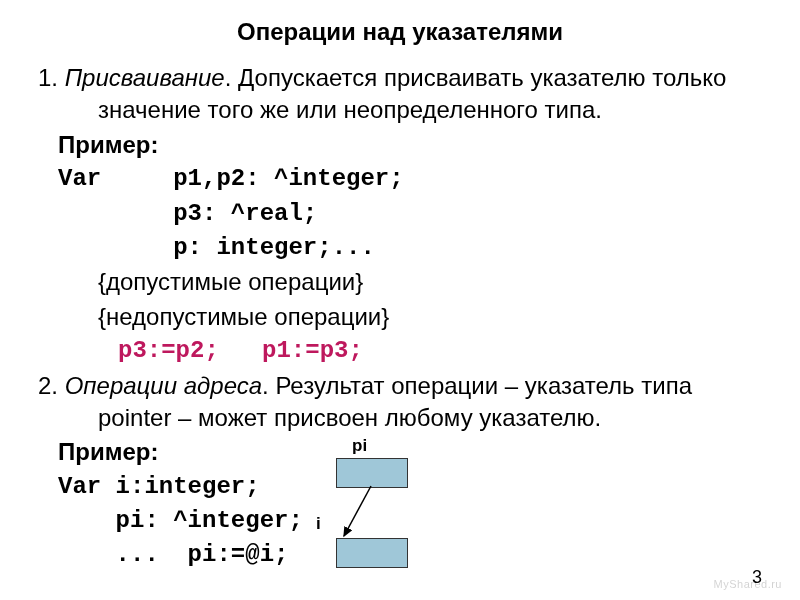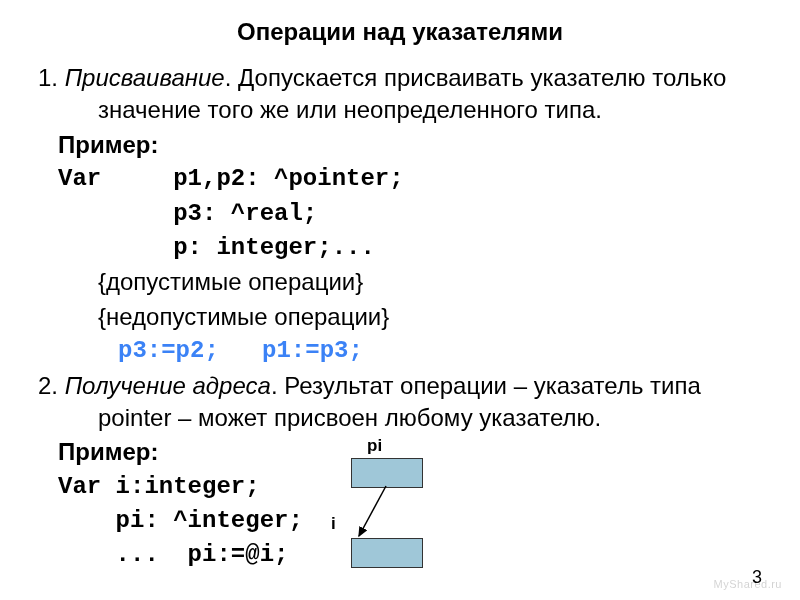--- a/index.html
+++ b/index.html
@@ -31,40 +31,40 @@
     margin: 0 0 2px 0;
   }
   .hang {
     padding-left: 60px;
     text-indent: -60px;
   }
   .indent1 { padding-left: 60px; }
   .mono { font-family: "Courier New", Courier, monospace; }
   .bold { font-weight: bold; margin-left: 20px; }
   .italic { font-style: italic; }
-  .red { color: #3b82f6; }
+  .red { color: #be185d; }
   .seg { white-space: pre; }
   .page-num {
     position: absolute;
     right: 38px;
     bottom: 12px;
     font-size: 18px;
   }
   .watermark {
     position: absolute;
     right: 18px;
     bottom: 10px;
     font-size: 11px;
     color: rgba(0,0,0,0.18);
     letter-spacing: 0.5px;
   }
   
   .diagram {
     position: absolute;
-    left: 331px;
+    left: 316px;
     top: 440px;
     width: 180px;
     height: 150px;
   }
   .box {
     position: absolute;
     width: 70px;
     height: 28px;
     background: #9fc7d8;
     border: 1px solid #333;
@@ -86,33 +86,33 @@
 <div class="slide">
 
   <h1 class="title">Операции над указателями</h1>
 
   <p class="line hang">
     <span>1. </span><span class="italic">Присваивание</span><span>. Допускается присваивать указателю только значение того же или неопределенного типа.</span>
   </p>
 
   <p class="line bold">Пример:</p>
 
-  <p class="line mono bold seg">Var     p1,p2: ^pointer;</p>
+  <p class="line mono bold seg">Var     p1,p2: ^integer;</p>
   <p class="line mono bold seg">        p3: ^real;</p>
   <p class="line mono bold seg">        p: integer;...</p>
 
   <p class="line indent1">{допустимые операции}</p>
 
 
   <p class="line indent1">{недопустимые операции}</p>
 
   <p class="line indent1 mono bold red seg">p3:=p2;   p1:=p3;</p>
 
   <p class="line hang">
-    <span>2. </span><span class="italic">Получение адреса</span><span>. Результат операции – указатель типа pointer – может присвоен любому указателю.</span>
+    <span>2. </span><span class="italic">Операции адреса</span><span>. Результат операции – указатель типа pointer – может присвоен любому указателю.</span>
   </p>
 
   <p class="line bold">Пример:</p>
 
   <p class="line mono bold seg">Var i:integer;</p>
   <p class="line mono bold seg">    pi: ^integer;</p>
   <p class="line mono bold seg">    ...  pi:=@i;</p>
 
   <div class="diagram">
     <div class="dlabel" style="left:36px; top:-4px;">pi</div>

